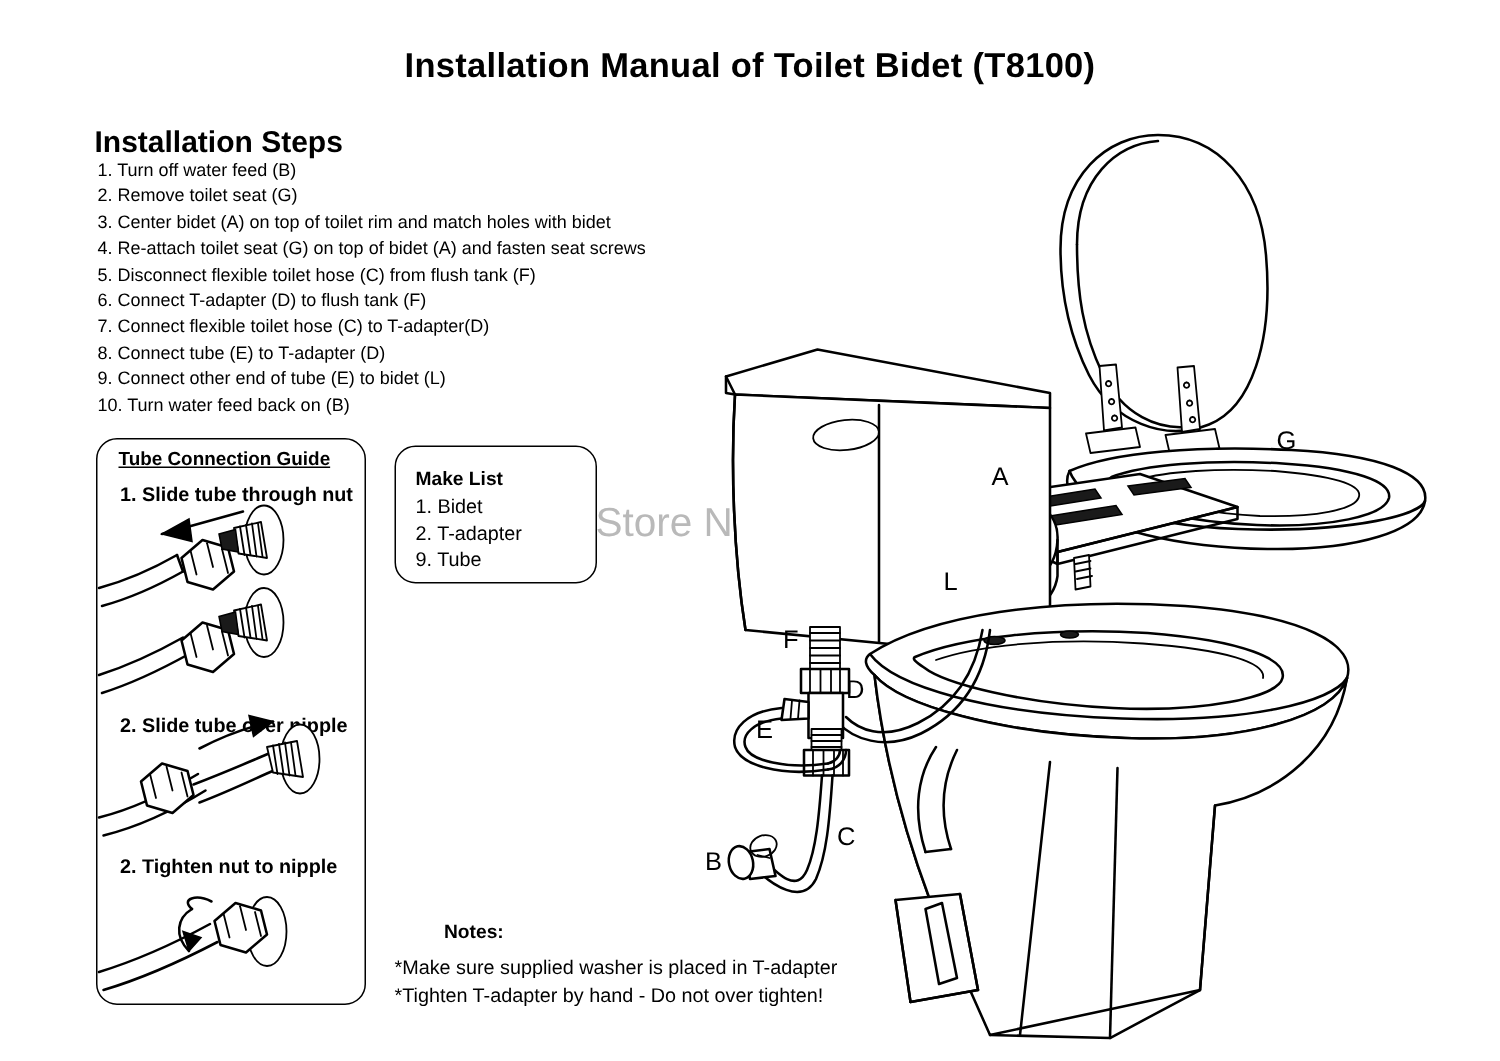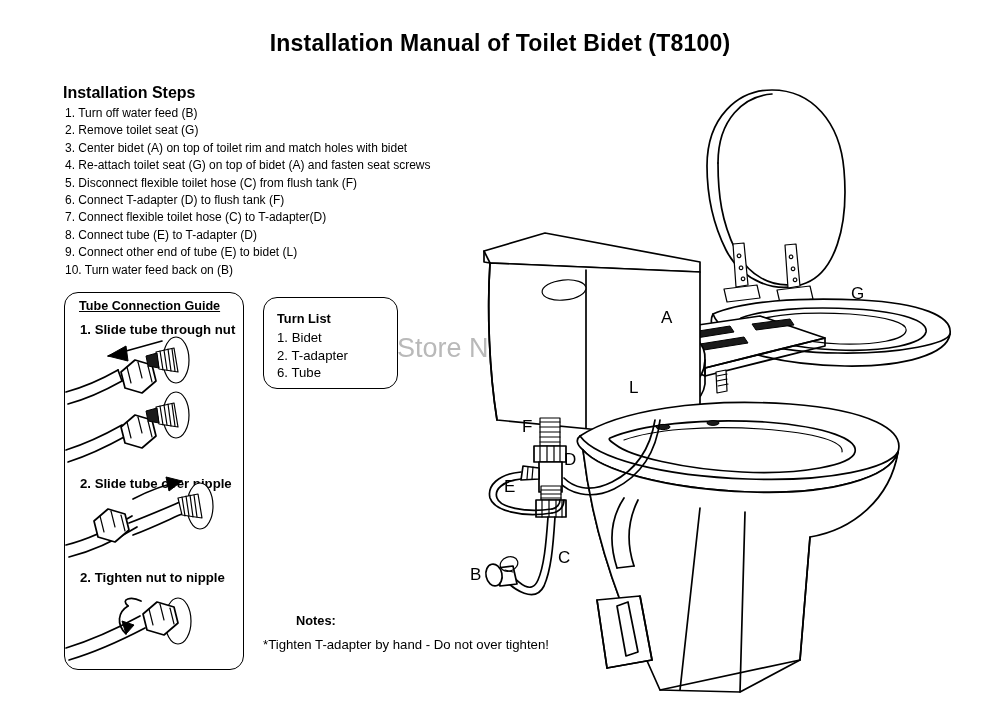--- a/index.html
+++ b/index.html
@@ -23,21 +23,21 @@
     width: 1000px;
     text-align: center;
     font-size: 23px;
     font-weight: bold;
     letter-spacing: 0.2px;
   }
   #steps-head {
     position: absolute;
     left: 63px;
     top: 84px;
-    font-size: 16px;
+    font-size: 20px;
     font-weight: bold;
   }
   #steps-list {
     position: absolute;
     left: 65px;
     top: 105px;
     width: 460px;
     font-size: 12px;
     line-height: 17.4px;
   }
@@ -163,29 +163,30 @@
     <div>10. Turn water feed back on (B)</div>
   </div>
 
   <div class="panel" id="tube-guide"></div>
   <div id="tube-guide-head">Tube Connection Guide</div>
   <div class="tg-step" id="tg1">1. Slide tube through nut</div>
   <div class="tg-step" id="tg2">2. Slide tube over nipple</div>
   <div class="tg-step" id="tg3">2. Tighten nut to nipple</div>
 
   <div class="panel" id="part-list"></div>
-  <div id="part-head">Turn List</div>
+  <div id="part-head">Make List</div>
   <div id="part-items">
     <div>1. Bidet</div>
     <div>2. T-adapter</div>
-    <div>6. Tube</div>
+    <div>9. Tube</div>
   </div>
 
   <div id="notes-head">Notes:</div>
   <div id="notes-body">
+    <div>*Make sure supplied washer is placed in T-adapter</div>
     <div>*Tighten T-adapter by hand - Do not over tighten!</div>
   </div>
 
   <div id="watermark">Store No: 436276</div>
 
   <div id="artwork">
   <svg width="1000" height="707" viewBox="0 0 1000 707" xmlns="http://www.w3.org/2000/svg">
 
     <g>
 

